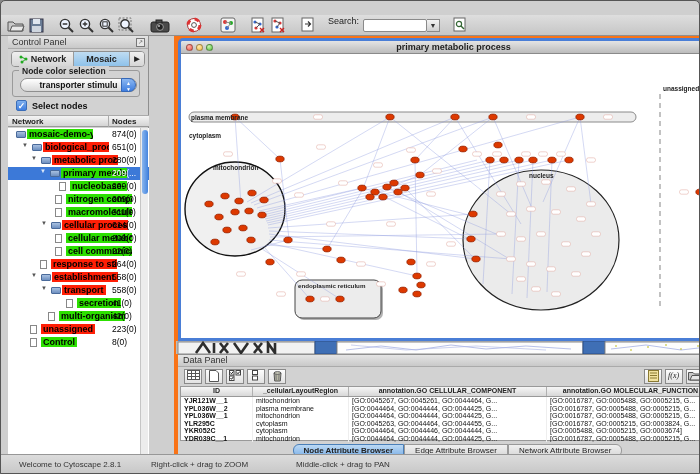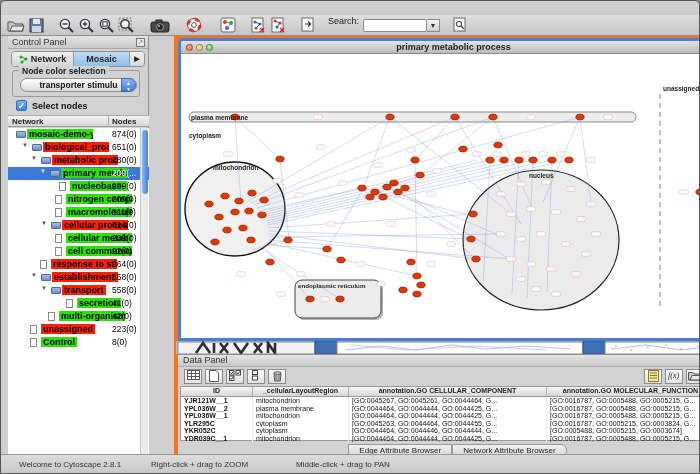--- a/index.html
+++ b/index.html
@@ -774,20 +774,21 @@
             </div>
         </div>
         <div class="dp-scroll">
           <div class="dp-thumb"></div>
           <div class="dp-arrows">
             <div class="dp-arrow">▲</div>
             <div class="dp-arrow">▼</div>
           </div>
         </div>
         <div class="dp-tabs" id="dptabs">
+            <div class="dp-tab selected first">Node Attribute Browser</div>
             <div class="dp-tab">Edge Attribute Browser</div>
             <div class="dp-tab last">Network Attribute Browser</div>
           </div>
       </div>
     </div>
   </div>
 
   <div class="statusbar">
     <span class="status-text st1">Welcome to Cytoscape 2.8.1</span>
     <span class="status-text st2">Right-click + drag to ZOOM</span>

